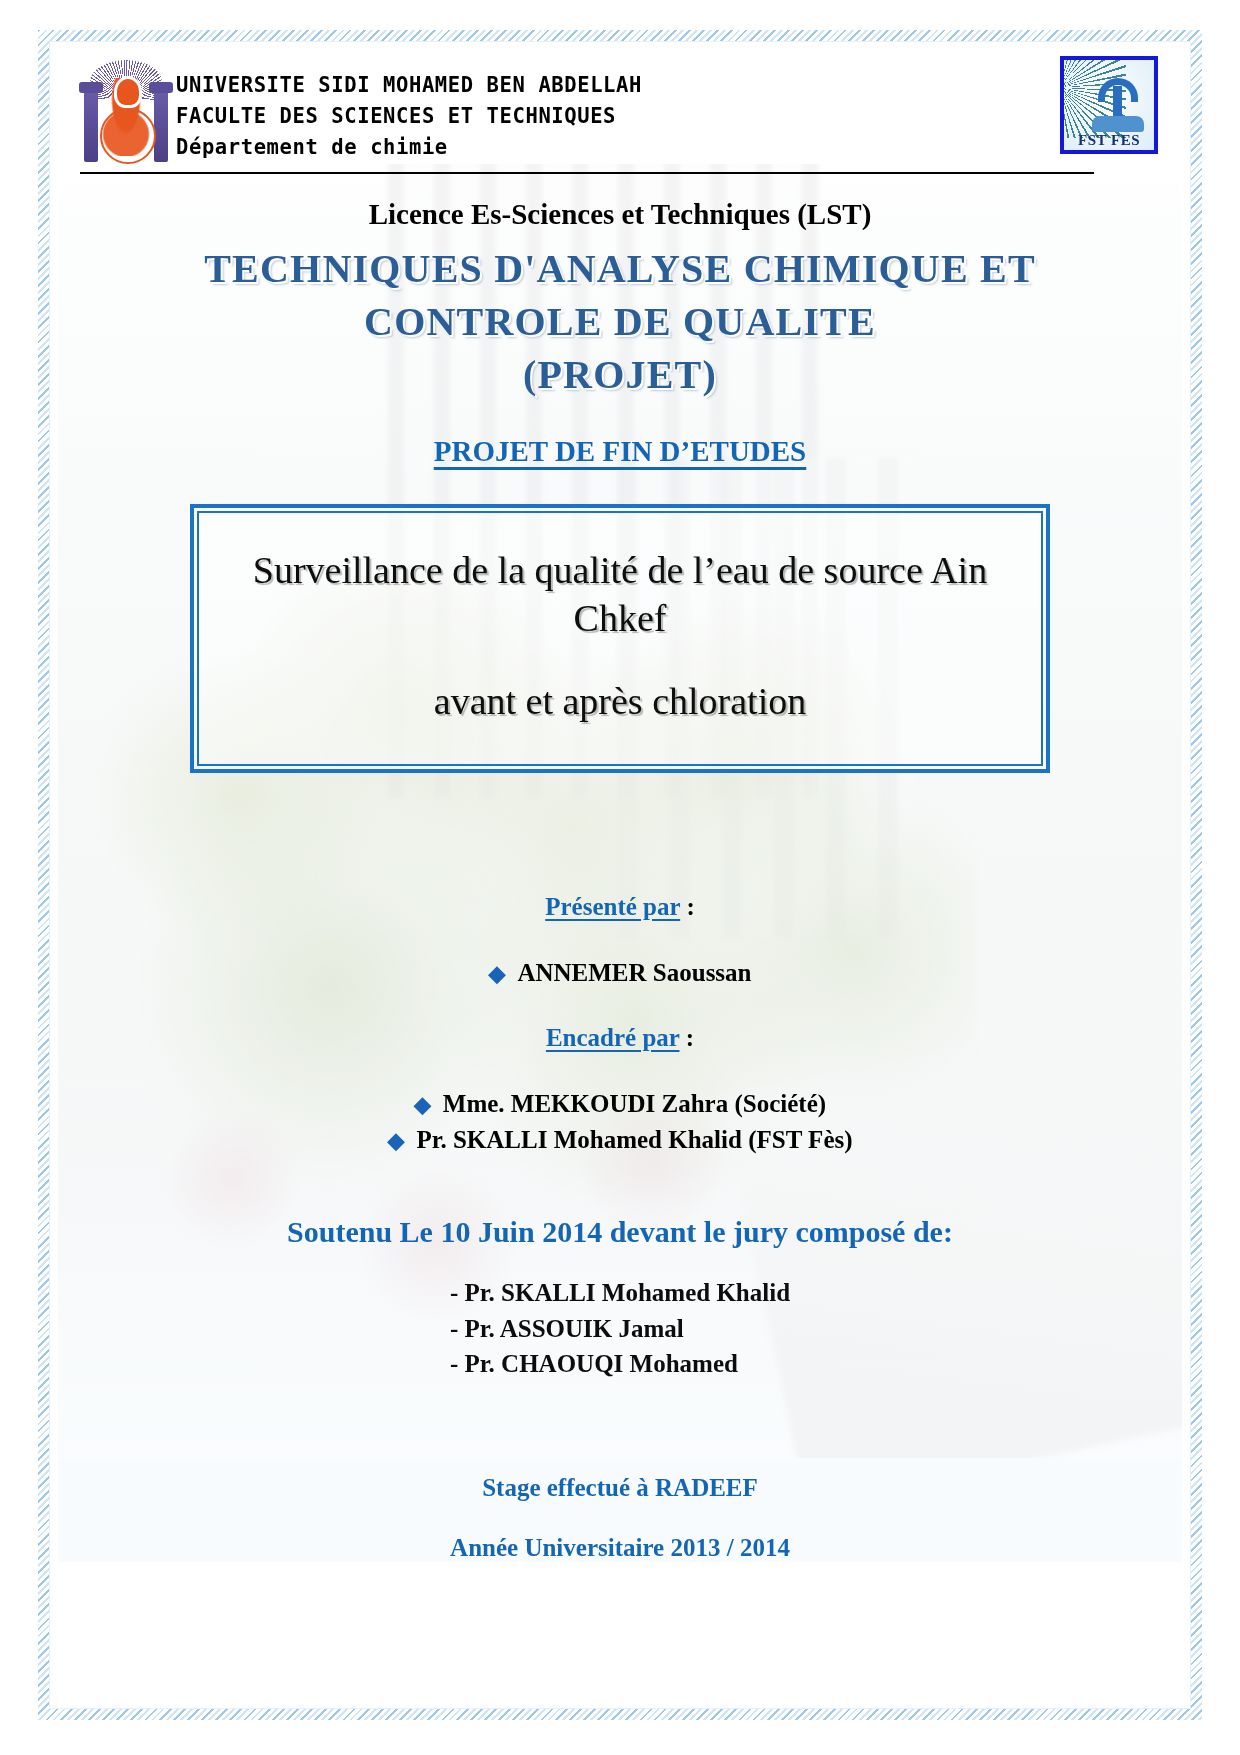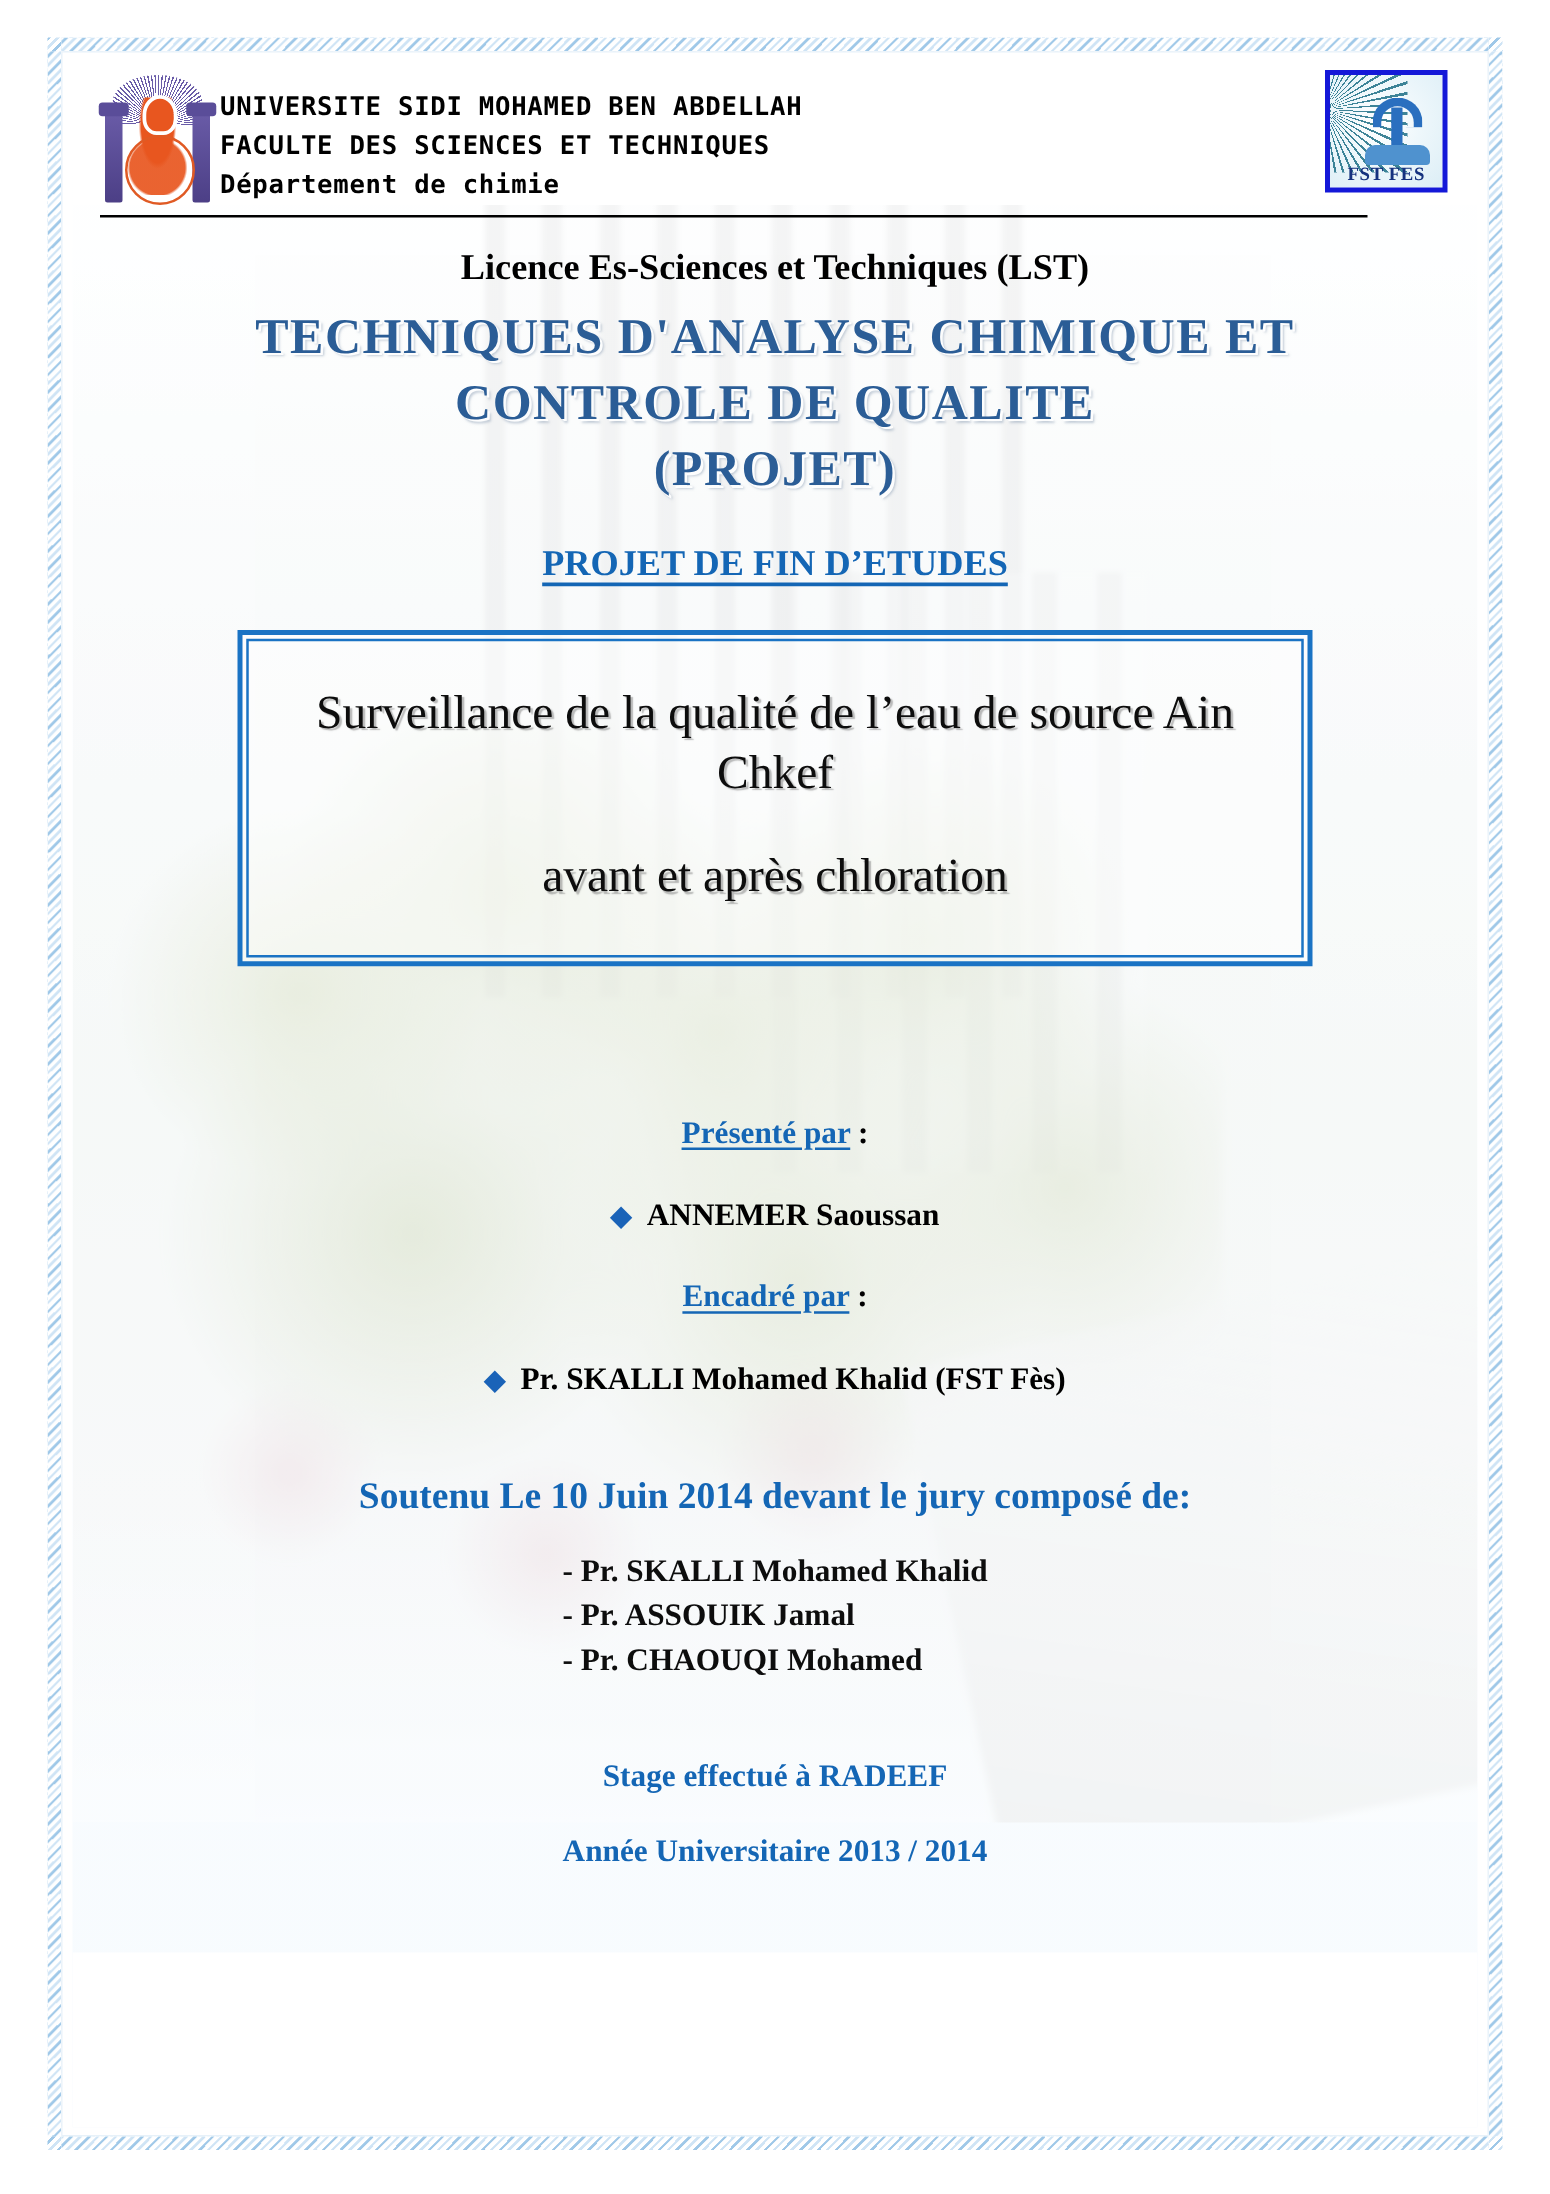--- a/index.html
+++ b/index.html
@@ -382,21 +382,21 @@
   }
   .jury div {
     font-size: 25px;
     font-weight: bold;
     color: #0d0d0d;
     line-height: 1.42;
     white-space: nowrap;
   }
 
   .stage {
-    margin-top: 62px;
+    margin-top: 92px;
     font-size: 25px;
     font-weight: bold;
     color: #1466b5;
   }
   .annee {
     margin-top: 32px;
     font-size: 25px;
     font-weight: bold;
     color: #1466b5;
   }
@@ -489,20 +489,21 @@
           <li><span class="dia">◆</span><span>ANNEMER Saoussan</span></li>
         </ul>
 
         <div class="gap-b"></div>
 
         <div class="heading-link"><span class="u">Encadré par</span><span class="colon"> :</span></div>
 
         <div class="gap-b"></div>
 
         <ul class="bullet-list">
+          <li><span class="dia">◆</span><span>Mme. MEKKOUDI  Zahra (Société)</span></li>
           <li><span class="dia">◆</span><span>Pr. SKALLI Mohamed Khalid (FST Fès)</span></li>
         </ul>
 
         <div class="soutenu">Soutenu Le   10 Juin 2014  devant le jury composé de:</div>
 
         <div class="jury">
           <div>- Pr. SKALLI Mohamed Khalid</div>
           <div>- Pr. ASSOUIK Jamal</div>
           <div>- Pr. CHAOUQI Mohamed</div>
         </div>

